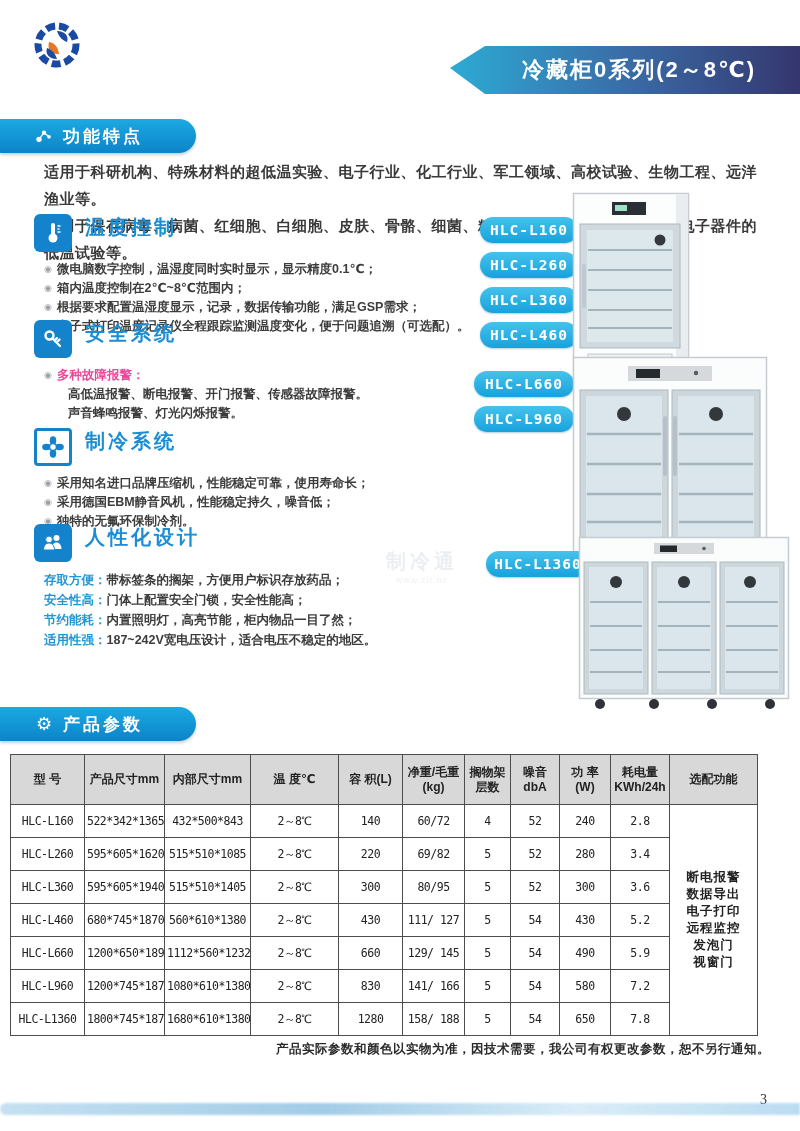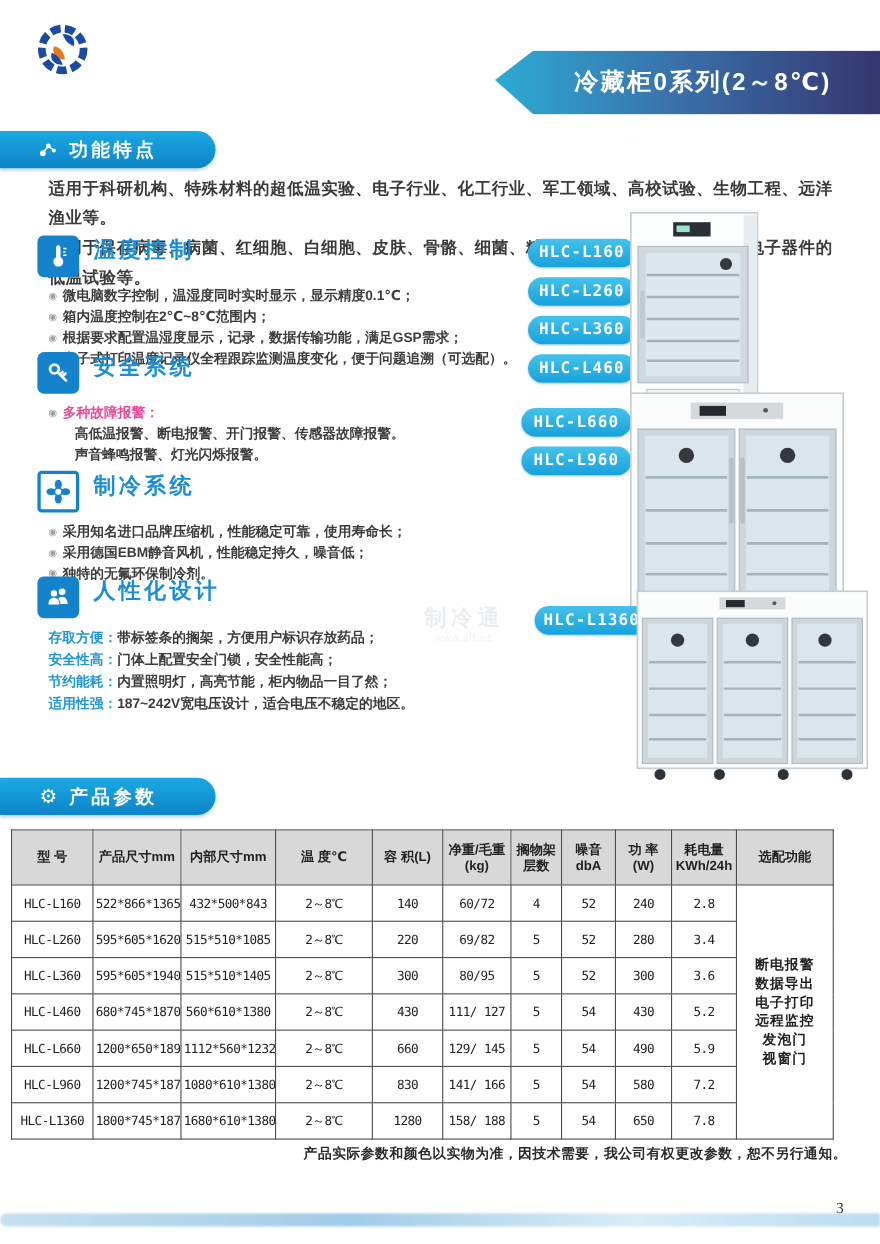--- a/index.html
+++ b/index.html
@@ -7,21 +7,21 @@
   body { font-family:"Liberation Sans","DejaVu Sans",sans-serif; }
   .page { position:relative; width:800px; height:1131px; margin:0 auto; background:#ffffff; overflow:hidden; }
 
   
   .logo { position:absolute; left:34px; top:22px; display:flex; align-items:flex-start; }
   .logo-emblem { width:46px; height:46px; margin-right:8px; }
   .brand-text { font-size:40px; font-weight:bold; color:#1b4aa2; letter-spacing:4px; line-height:46px;
                 text-shadow:1px 1px 0 #cfd9ee; font-style:italic; }
   .reg-mark { font-size:13px; color:#1b4aa2; font-weight:bold; vertical-align:top; line-height:14px; }
 
-  .banner { position:absolute; left:450px; top:46px; width:350px; height:58px;
+  .banner { position:absolute; left:450px; top:46px; width:350px; height:48px;
             background:linear-gradient(90deg,#2cabd4 0%,#3a6fa9 48%,#35366e 100%);
             clip-path:polygon(0 46%,10% 0,100% 0,100% 100%,10% 100%);
             filter:drop-shadow(-2px 3px 0 rgba(110,120,135,.55));
             display:flex; align-items:center; justify-content:center; }
   .banner span { color:#ffffff; font-size:22px; font-weight:bold; letter-spacing:2px; padding-left:28px; }
 
   
   .pill { position:absolute; left:0; width:196px; height:34px;
           background:linear-gradient(180deg,#1ca9e2 0%,#0c84c8 100%);
           border-radius:0 17px 17px 0; display:flex; align-items:center; padding-left:34px;
@@ -338,21 +338,21 @@
             <th>噪音dbA</th>
             <th>功 率(W)</th>
             <th>耗电量
 KWh/24h</th>
             <th>选配功能</th>
           </tr>
         </thead>
       <tbody>
           <tr>
             <td>HLC-L160</td>
-            <td>522*866*1365</td>
+            <td>522*342*1365</td>
             <td>432*500*843</td>
             <td>2～8℃</td>
             <td>140</td>
             <td>60/72</td>
             <td>4</td>
             <td>52</td>
             <td>240</td>
             <td>2.8</td>
             <td class="opt" rowspan="7">断电报警
 数据导出

